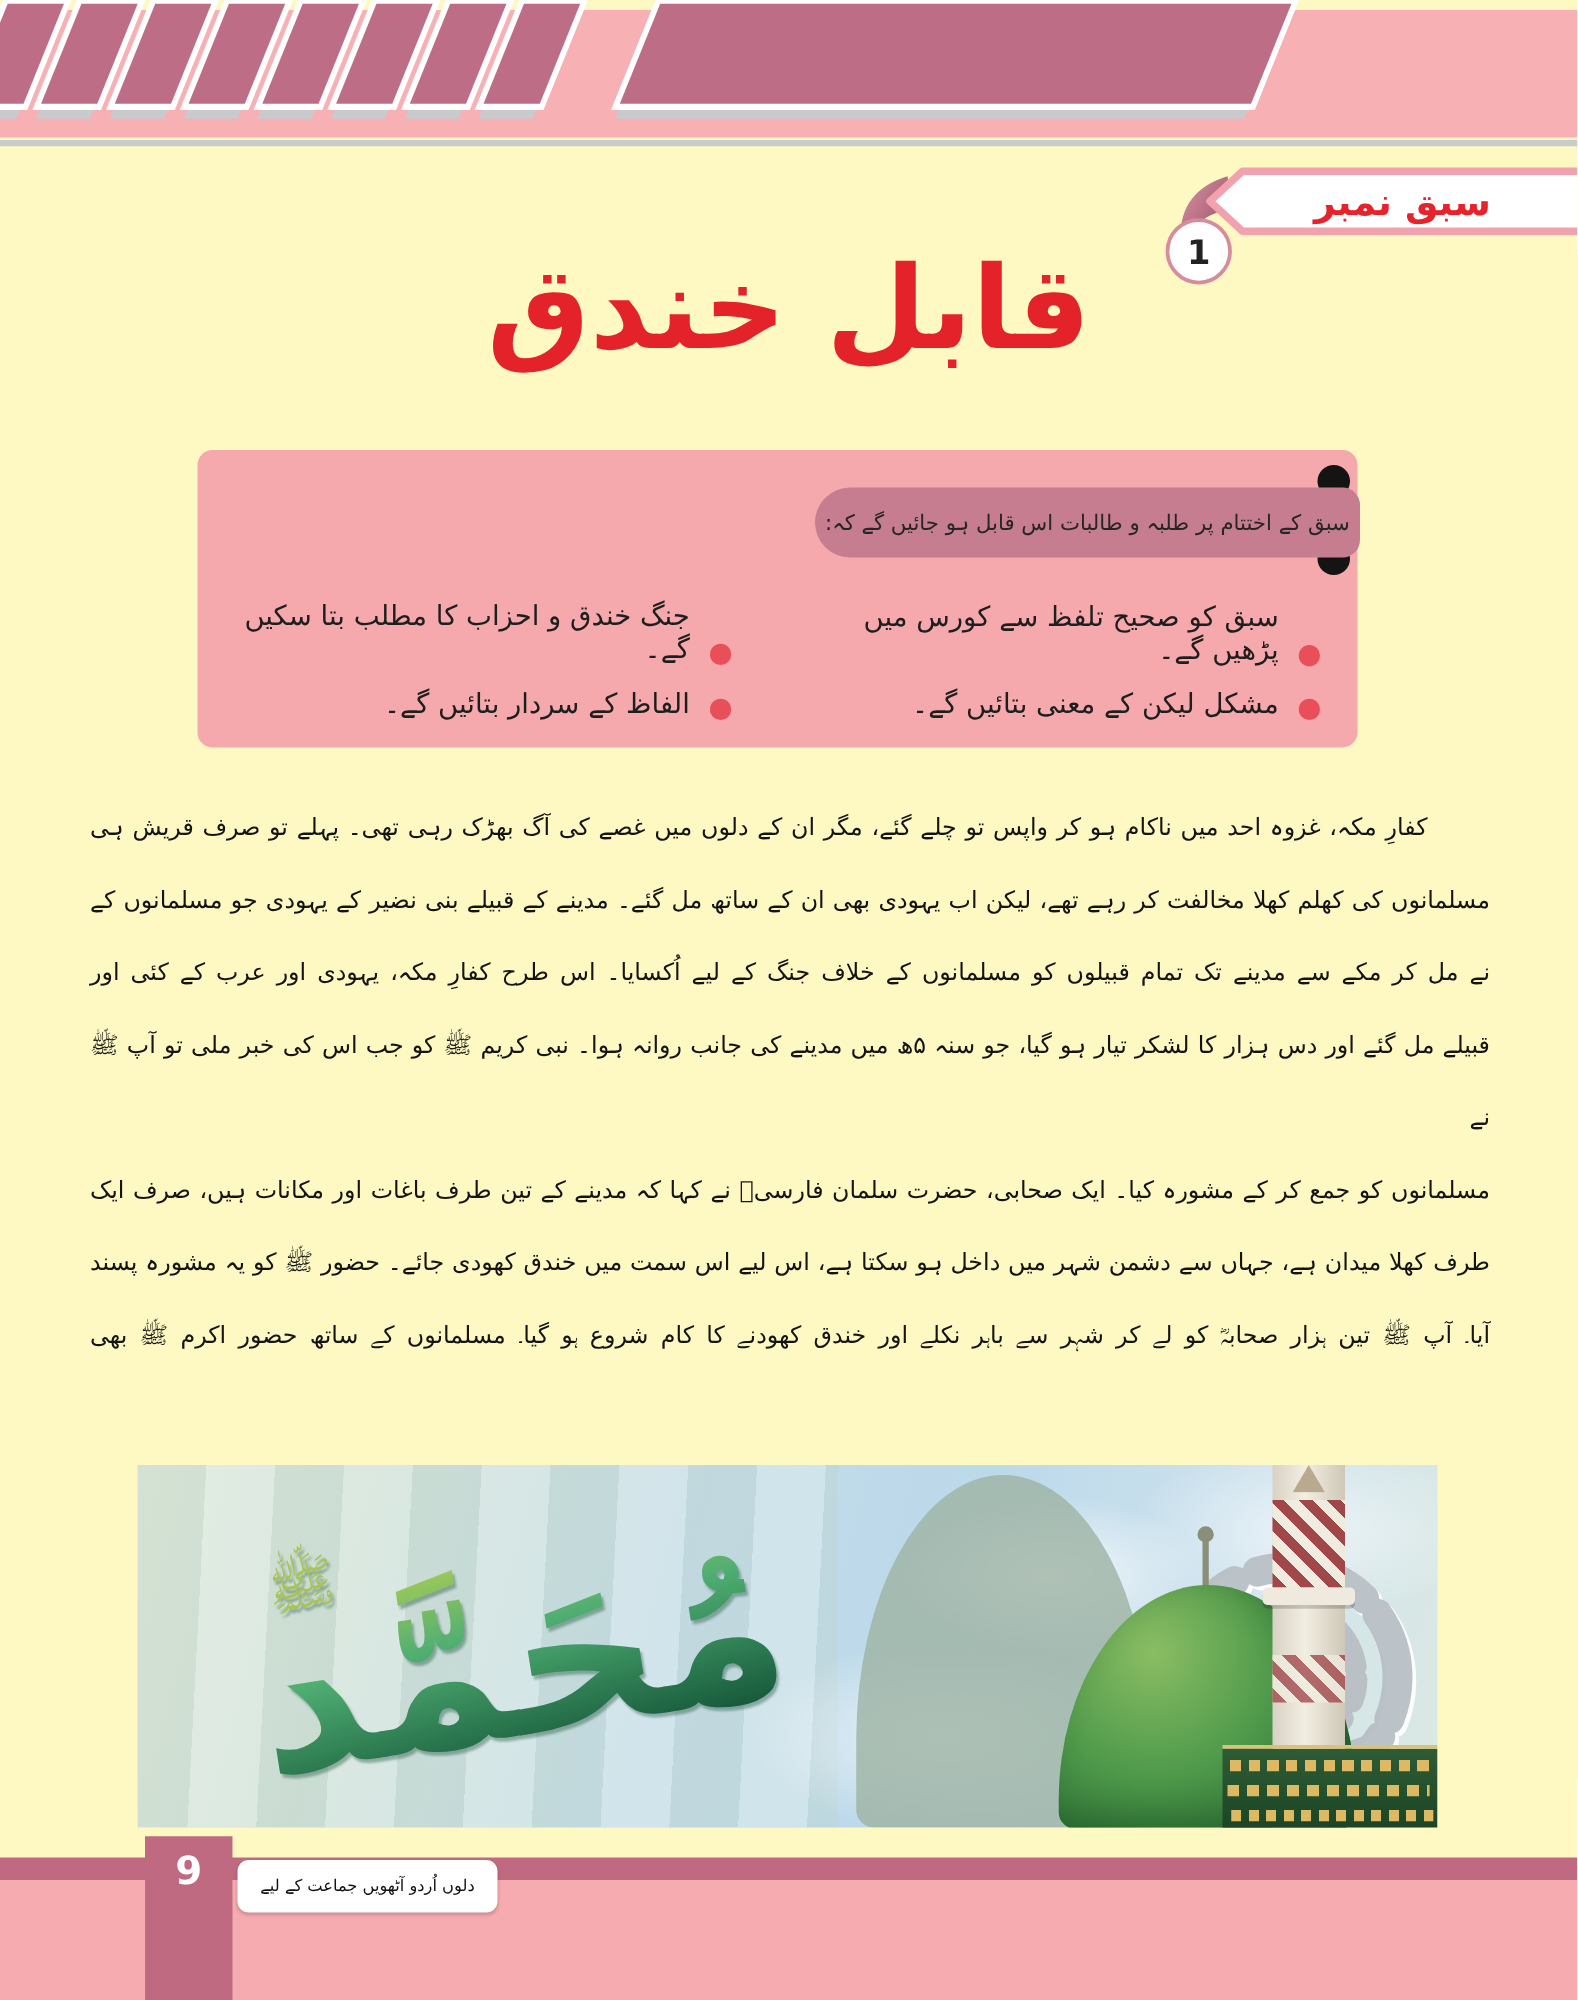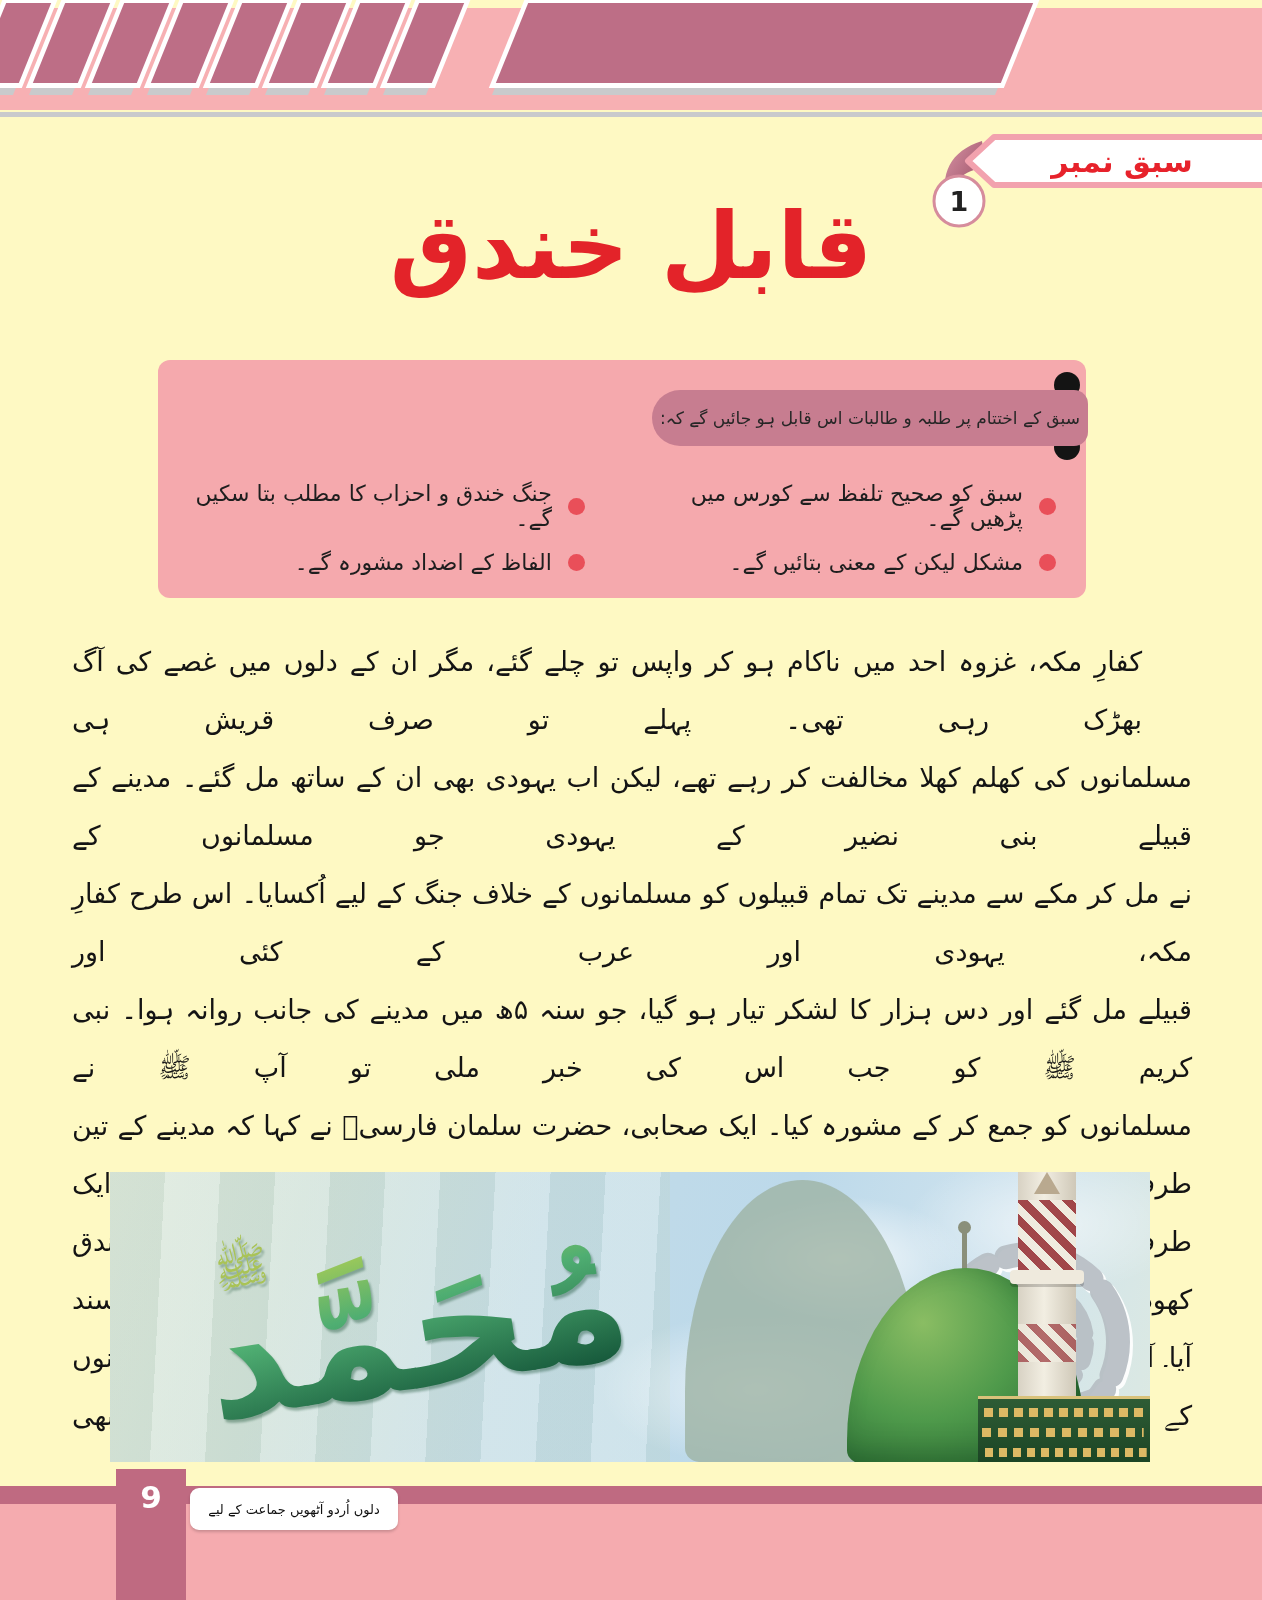--- a/index.html
+++ b/index.html
@@ -24,26 +24,26 @@
         background:#f5a9ad;border-radius:12px;}
   .obj-knob{position:absolute;right:6px;width:26px;height:26px;border-radius:50%;background:#141414;z-index:0;}
   .obj-knob.k1{top:12px;} .obj-knob.k2{top:74px;}
   .obj-banner{position:absolute;left:494px;right:-2px;top:30px;height:56px;z-index:1;
         background:#c77d90;border-radius:28px 14px 14px 28px;
         display:flex;align-items:center;justify-content:center;direction:rtl;
         font-size:17px;color:#262626;white-space:nowrap;padding:0 20px;}
   .obj-bullets{position:absolute;left:28px;right:30px;top:112px;bottom:14px;
         display:grid;grid-template-columns:1.02fr 0.98fr;column-gap:56px;direction:rtl;
         align-items:center;}
-  .bullet{display:flex;align-items:center;gap:16px;direction:rtl;font-size:22px;color:#1e1e1e;}
+  .bullet{display:flex;align-items:flex-end;gap:16px;direction:rtl;font-size:22px;color:#1e1e1e;}
   .dot{width:17px;height:17px;border-radius:50%;background:#e94f59;flex:0 0 auto;}
 
   
   .body-text{position:absolute;left:72px;right:70px;top:633px;}
-  .bt{direction:rtl;text-align:justify;text-align-last:justify;font-size:27px;color:#141414;
+  .bt{direction:rtl;text-align:justify;text-align-last:justify;font-size:19px;color:#141414;
       line-height:58px;}
   .bt.first{padding-right:50px;}
 
   
   .photo{position:absolute;left:110px;top:1172px;width:1040px;height:290px;overflow:hidden;
         background:linear-gradient(105deg,#dde8da 0%,#cfe0d8 18%,#c2dbe8 40%,#bcd9ea 62%,#cfe3ee 82%,#dce9e2 100%);}
   .ph-stripes{position:absolute;left:0;top:0;bottom:0;width:560px;opacity:.8;
         background:repeating-linear-gradient(93deg,rgba(190,210,195,.35) 0 55px,rgba(238,246,240,.45) 55px 110px);}
   .ph-clouds{position:absolute;inset:0;
         background:radial-gradient(180px 90px at 70% 30%,rgba(255,255,255,.85),transparent 70%),
@@ -137,21 +137,21 @@
       <div class="bullet">
         <span class="dot"></span>
         <span>جنگ خندق و احزاب کا مطلب بتا سکیں گے۔</span>
       </div>
       <div class="bullet">
         <span class="dot"></span>
         <span>مشکل لیکن کے معنی بتائیں گے۔</span>
       </div>
       <div class="bullet">
         <span class="dot"></span>
-        <span>الفاظ کے اضداد مشورہ گے۔</span>
+        <span>الفاظ کے سردار بتائیں گے۔</span>
       </div>
     </div>
   </div>
 
   <div class="body-text">
     <div class="bt first">کفارِ مکہ، غزوہ احد میں ناکام ہو کر واپس تو چلے گئے، مگر ان کے دلوں میں غصے کی آگ بھڑک رہی تھی۔ پہلے تو صرف قریش ہی</div>
     <div class="bt">مسلمانوں کی کھلم کھلا مخالفت کر رہے تھے، لیکن اب یہودی بھی ان کے ساتھ مل گئے۔ مدینے کے قبیلے بنی نضیر کے یہودی جو مسلمانوں کے</div>
     <div class="bt">نے مل کر مکے سے مدینے تک تمام قبیلوں کو مسلمانوں کے خلاف جنگ کے لیے اُکسایا۔ اس طرح کفارِ مکہ، یہودی اور عرب کے کئی اور</div>
     <div class="bt">قبیلے مل گئے اور دس ہزار کا لشکر تیار ہو گیا، جو سنہ ۵ھ میں مدینے کی جانب روانہ ہوا۔ نبی کریم ﷺ کو جب اس کی خبر ملی تو آپ ﷺ نے</div>
     <div class="bt">مسلمانوں کو جمع کر کے مشورہ کیا۔ ایک صحابی، حضرت سلمان فارسیؓ نے کہا کہ مدینے کے تین طرف باغات اور مکانات ہیں، صرف ایک</div>

